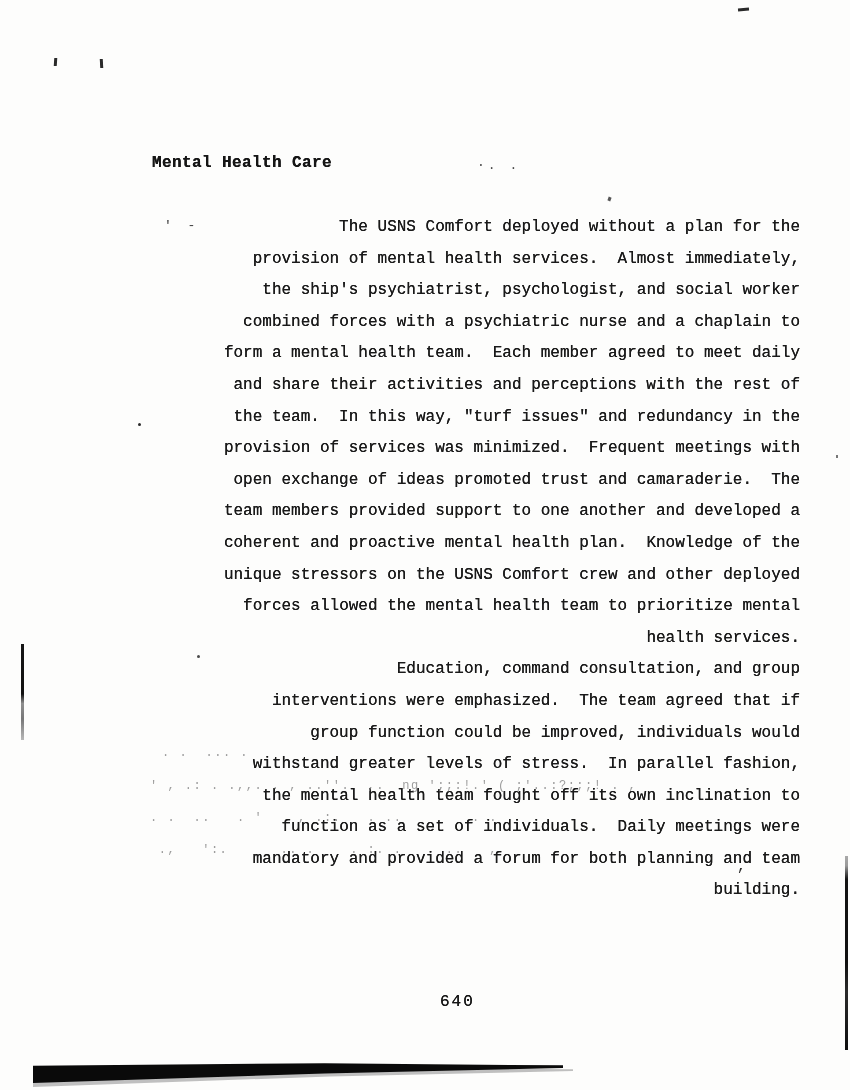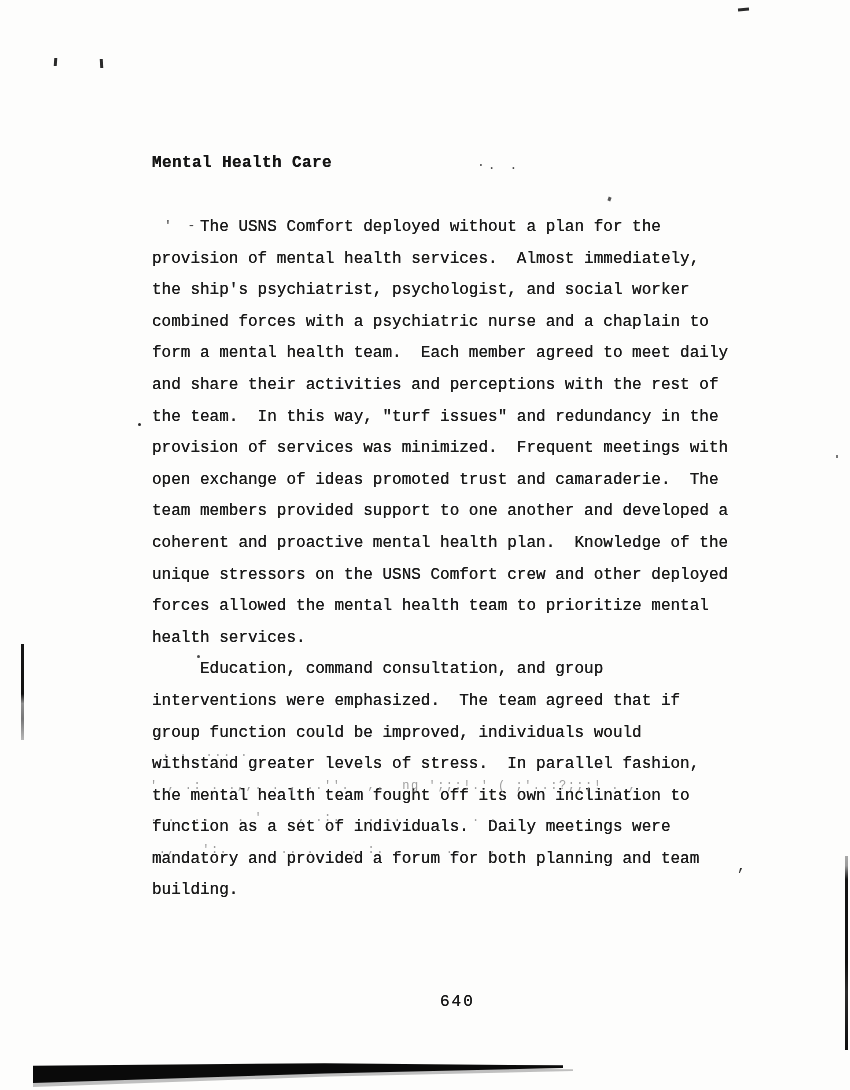--- a/index.html
+++ b/index.html
@@ -17,20 +17,21 @@
     position:absolute;left:152px;top:154px;
     font-size:16px;font-weight:bold;color:#161616;
     letter-spacing:0.4px;white-space:pre;
     text-shadow:0 0 .4px #000;
   }
   .doc-body{
     position:absolute;left:152px;top:212px;width:648px;
     font-size:16px;line-height:31.6px;color:#1a1a1a;
     white-space:pre;
     text-shadow:0 0 .5px #141414;
+    text-align:right;
   }
   .line{height:31.6px;}
   .page-number{
     position:absolute;left:440px;top:993px;
     font-size:16px;color:#161616;letter-spacing:2px;
     text-shadow:0 0 .5px #141414;
     text-align:right;
   }
 
   

